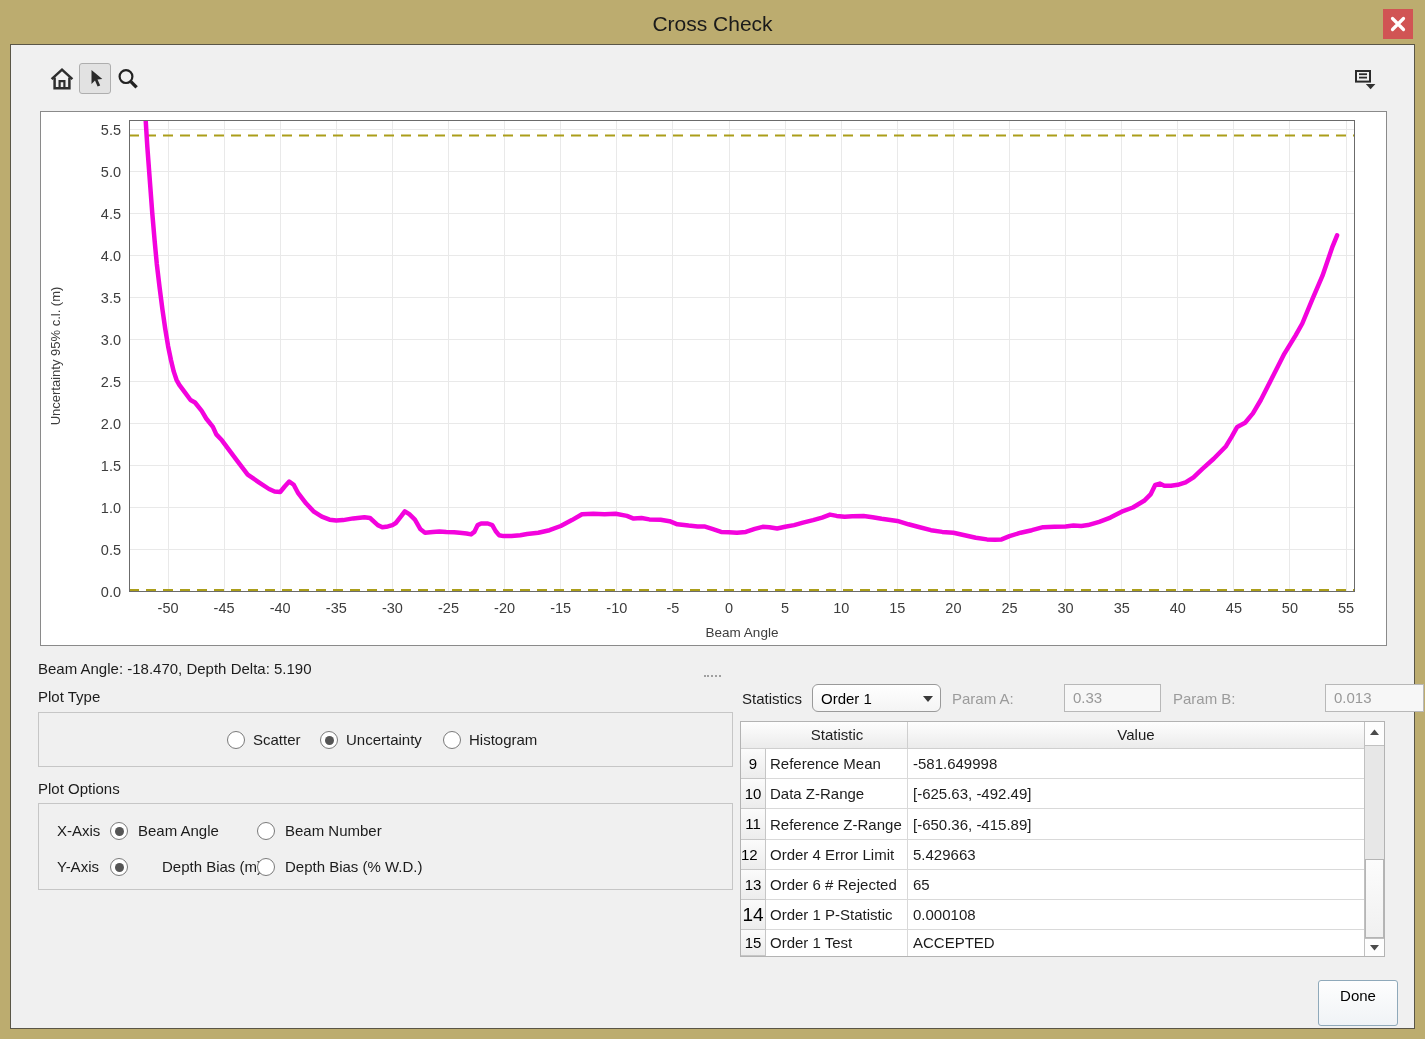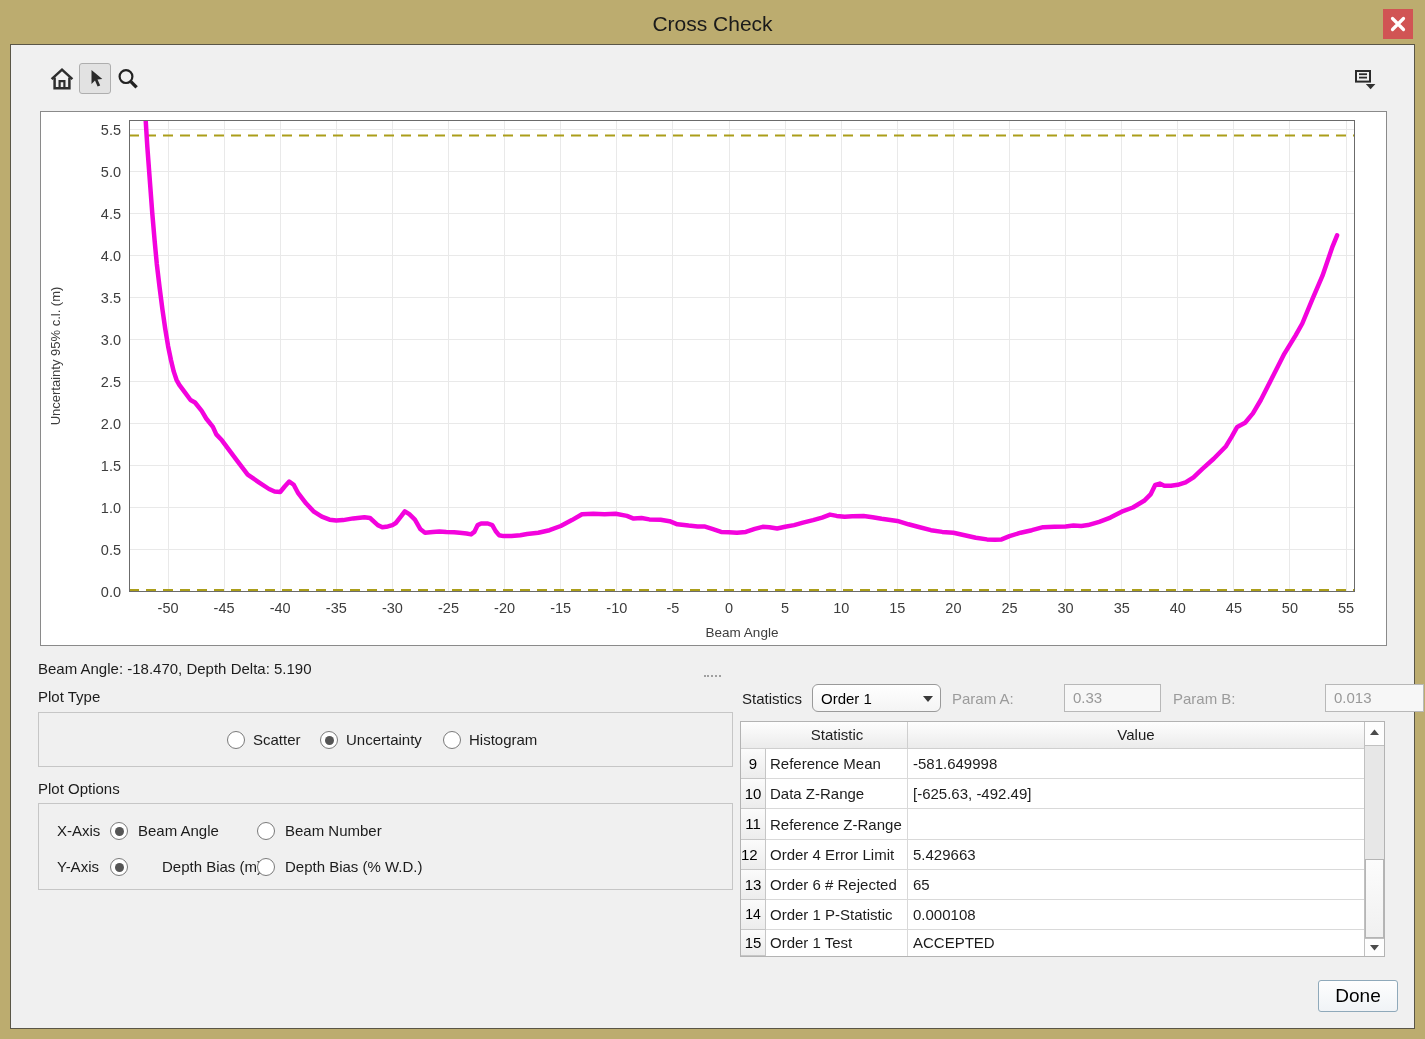--- a/index.html
+++ b/index.html
@@ -178,41 +178,42 @@
 <div class="abs" style="left:0;top:27px;width:25px;height:30px;background:linear-gradient(#fbfbfb,#ececec);border-right:1px solid #c6c6c6;border-bottom:1px solid #c6c6c6;font-size:15px;text-align:center;line-height:29px;">9</div>
 <div class="cell" style="left:29px;top:27px;width:136px;line-height:30px;">Reference Mean</div>
 <div class="cell" style="left:172px;top:27px;width:442px;line-height:30px;">-581.649998</div>
 <div class="abs" style="left:25px;top:56px;width:598px;height:1px;background:#d9d9d9;"></div>
 <div class="abs" style="left:0;top:57px;width:25px;height:30px;background:linear-gradient(#fbfbfb,#ececec);border-right:1px solid #c6c6c6;border-bottom:1px solid #c6c6c6;font-size:15px;text-align:center;line-height:29px;">10</div>
 <div class="cell" style="left:29px;top:57px;width:136px;line-height:30px;">Data Z-Range</div>
 <div class="cell" style="left:172px;top:57px;width:442px;line-height:30px;">[-625.63, -492.49]</div>
 <div class="abs" style="left:25px;top:86px;width:598px;height:1px;background:#d9d9d9;"></div>
 <div class="abs" style="left:0;top:87px;width:25px;height:31px;background:linear-gradient(#fbfbfb,#ececec);border-right:1px solid #c6c6c6;border-bottom:1px solid #c6c6c6;font-size:15px;text-align:center;line-height:30px;">11</div>
 <div class="cell" style="left:29px;top:87px;width:136px;line-height:31px;">Reference Z-Range</div>
+<div class="cell" style="left:172px;top:87px;width:442px;line-height:31px;">[-650.36, -415.89]</div>
 <div class="abs" style="left:25px;top:117px;width:598px;height:1px;background:#d9d9d9;"></div>
 <div class="abs" style="left:0;top:118px;width:25px;height:30px;background:linear-gradient(#fbfbfb,#ececec);border-right:1px solid #c6c6c6;border-bottom:1px solid #c6c6c6;font-size:15px;line-height:29px;">12</div>
 <div class="cell" style="left:29px;top:118px;width:136px;line-height:30px;">Order 4 Error Limit</div>
 <div class="cell" style="left:172px;top:118px;width:442px;line-height:30px;">5.429663</div>
 <div class="abs" style="left:25px;top:147px;width:598px;height:1px;background:#d9d9d9;"></div>
 <div class="abs" style="left:0;top:148px;width:25px;height:30px;background:linear-gradient(#fbfbfb,#ececec);border-right:1px solid #c6c6c6;border-bottom:1px solid #c6c6c6;font-size:15px;text-align:center;line-height:29px;">13</div>
 <div class="cell" style="left:29px;top:148px;width:136px;line-height:30px;">Order 6 # Rejected</div>
 <div class="cell" style="left:172px;top:148px;width:442px;line-height:30px;">65</div>
 <div class="abs" style="left:25px;top:177px;width:598px;height:1px;background:#d9d9d9;"></div>
-<div class="abs" style="left:0;top:178px;width:25px;height:30px;background:linear-gradient(#fbfbfb,#ececec);border-right:1px solid #c6c6c6;border-bottom:1px solid #c6c6c6;font-size:14px;text-align:center;line-height:29px;">14</div>
+<div class="abs" style="left:0;top:178px;width:25px;height:30px;background:linear-gradient(#fbfbfb,#ececec);border-right:1px solid #c6c6c6;border-bottom:1px solid #c6c6c6;font-size:19px;text-align:center;line-height:29px;">14</div>
 <div class="cell" style="left:29px;top:178px;width:136px;line-height:30px;">Order 1 P-Statistic</div>
 <div class="cell" style="left:172px;top:178px;width:442px;line-height:30px;">0.000108</div>
 <div class="abs" style="left:25px;top:207px;width:598px;height:1px;background:#d9d9d9;"></div>
 <div class="abs" style="left:0;top:208px;width:25px;height:26px;background:linear-gradient(#fbfbfb,#ececec);border-right:1px solid #c6c6c6;border-bottom:1px solid #c6c6c6;font-size:15px;text-align:center;line-height:25px;">15</div>
 <div class="cell" style="left:29px;top:208px;width:136px;line-height:26px;">Order 1 Test</div>
 <div class="cell" style="left:172px;top:208px;width:442px;line-height:26px;">ACCEPTED</div>
 <div class="abs" style="left:166px;top:27px;width:1px;height:207px;background:#d9d9d9;"></div>
 <div class="abs" style="left:623px;top:0;width:20px;height:234px;background:#e7e7e7;border-left:1px solid #c0c0c0;">
 <div class="abs" style="left:0;top:0;width:19px;height:24px;background:#fdfdfd;border-bottom:1px solid #c0c0c0;"><svg width="19" height="23" viewBox="0 0 19 23">
             <path d="M5 13 L14 13 L9.5 7.5 Z" fill="#4a4a4a"></path>
           </svg></div>
 <div class="abs" style="left:0;top:137px;width:19px;height:79px;background:linear-gradient(#fcfcfc,#f0f0f0);border:1px solid #b5b5b5;"></div>
 <div class="abs" style="left:0;top:216px;width:19px;height:18px;background:#fdfdfd;border-top:1px solid #c0c0c0;"><svg width="19" height="17" viewBox="0 0 19 17">
             <path d="M5 6 L14 6 L9.5 11.5 Z" fill="#4a4a4a"></path>
           </svg></div>
 </div>
 </div>
 
-  <div class="abs" style="left:1318px;top:980px;width:80px;height:32px;border:1px solid #8fa9ba;border-radius:3px;background:linear-gradient(#fefefe,#f0f3f6);text-align:center;line-height:29px;font-size:19px;color:#000;">Done</div>
+  <div class="abs" style="left:1318px;top:980px;width:80px;height:46px;border:1px solid #8fa9ba;border-radius:3px;background:linear-gradient(#fefefe,#f0f3f6);text-align:center;line-height:29px;font-size:15px;color:#000;">Done</div>
 </div>
 </body></html>

